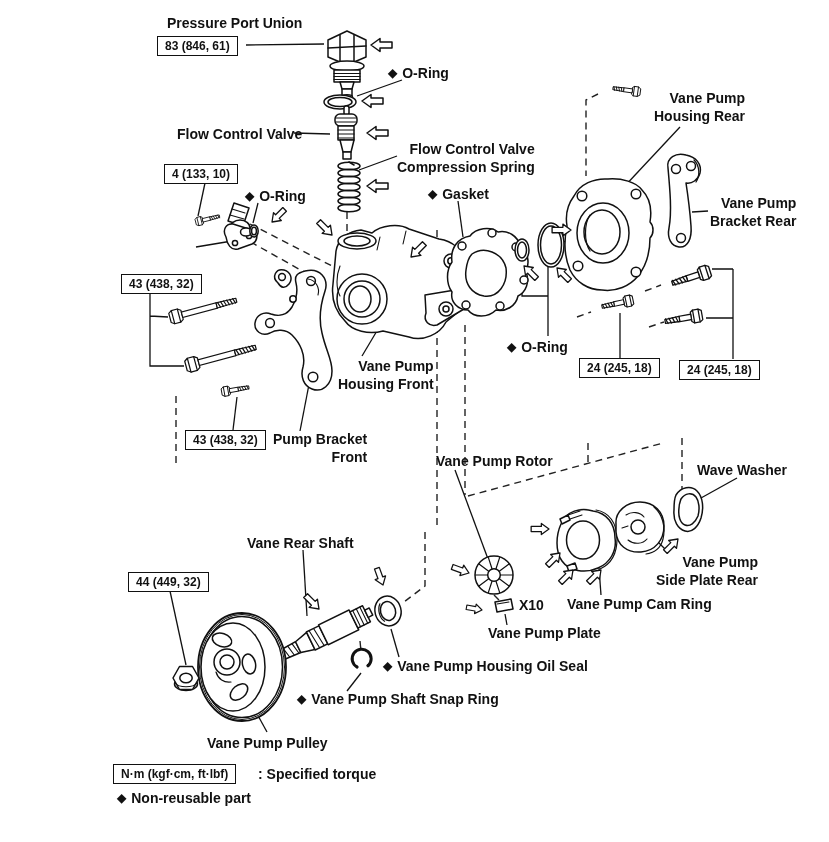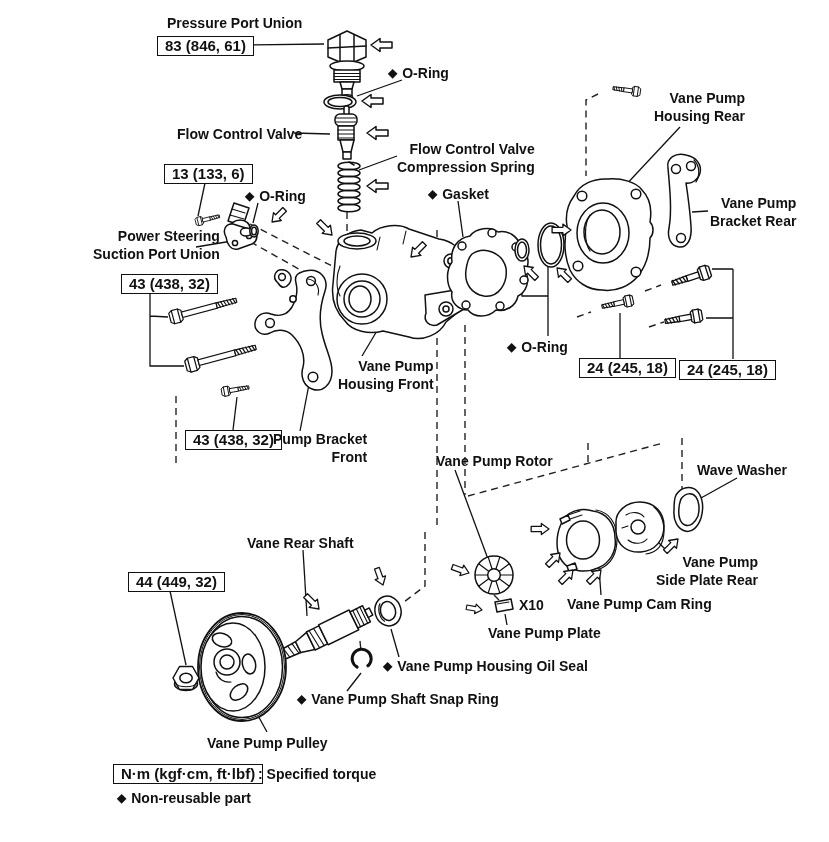--- a/index.html
+++ b/index.html
@@ -4,21 +4,21 @@
 <style>
   html,body{margin:0;padding:0;background:#fff;}
   .stage{position:relative;width:829px;height:842px;background:#fff;overflow:hidden;
          font-family:"Liberation Sans",sans-serif;color:#111;}
   .art{position:absolute;left:0;top:0;}
   .lbl{position:absolute;font-size:14px;font-weight:700;white-space:nowrap;
        display:inline-flex;align-items:center;gap:5px;line-height:17px;}
   .lbl .ln{display:block;line-height:18px;text-align:right;}
   .lbl.two{display:block;}
   .dm{font-size:12px;line-height:17px;}
-  .tbox{position:absolute;font-size:15px;font-weight:700;white-space:nowrap;
+  .tbox{position:absolute;font-size:12px;font-weight:700;white-space:nowrap;
         border:1.7px solid #111;background:#fff;padding:1px 7px;line-height:16px;}
   .legend-text{font-size:14px;font-weight:700;text-align:right;}
 </style>
 </head>
 <body>
 
 <div class="stage">
 
 <svg class="art" width="829" height="842" viewBox="0 0 829 842">
   <defs>
@@ -350,41 +350,37 @@
     <span>O-Ring</span>
   </div>
 
   <div class="lbl" style="left:177px;top:126px">Flow Control Valve</div>
 
   <div class="lbl two" style="left:397px;top:140px">
     <span class="ln">Flow Control Valve</span>
     <span class="ln">Compression Spring</span>
   </div>
 
-  <div class="tbox" style="left:164px;top:164px">13 (133, 6)</div>
+  <div class="tbox" style="left:164px;top:164px">4 (133, 10)</div>
 
   <div class="lbl" style="left:245px;top:188px">
     <span class="dm">◆</span>
     <span>O-Ring</span>
   </div>
 
   <div class="lbl" style="left:428px;top:186px">
     <span class="dm">◆</span>
     <span>Gasket</span>
   </div>
 
   <div class="lbl two" style="left:654px;top:89px">
     <span class="ln">Vane Pump</span>
     <span class="ln">Housing Rear</span>
   </div>
 
-  <div class="lbl two" style="left:93px;top:227px">
-    <span class="ln">Power Steering</span>
-    <span class="ln">Suction Port Union</span>
-  </div>
 
   <div class="lbl two" style="left:710px;top:194px">
     <span class="ln">Vane Pump</span>
     <span class="ln">Bracket Rear</span>
   </div>
 
   <div class="tbox" style="left:121px;top:274px">43 (438, 32)</div>
 
   <div class="lbl two" style="left:338px;top:357px">
     <span class="ln">Vane Pump</span>

